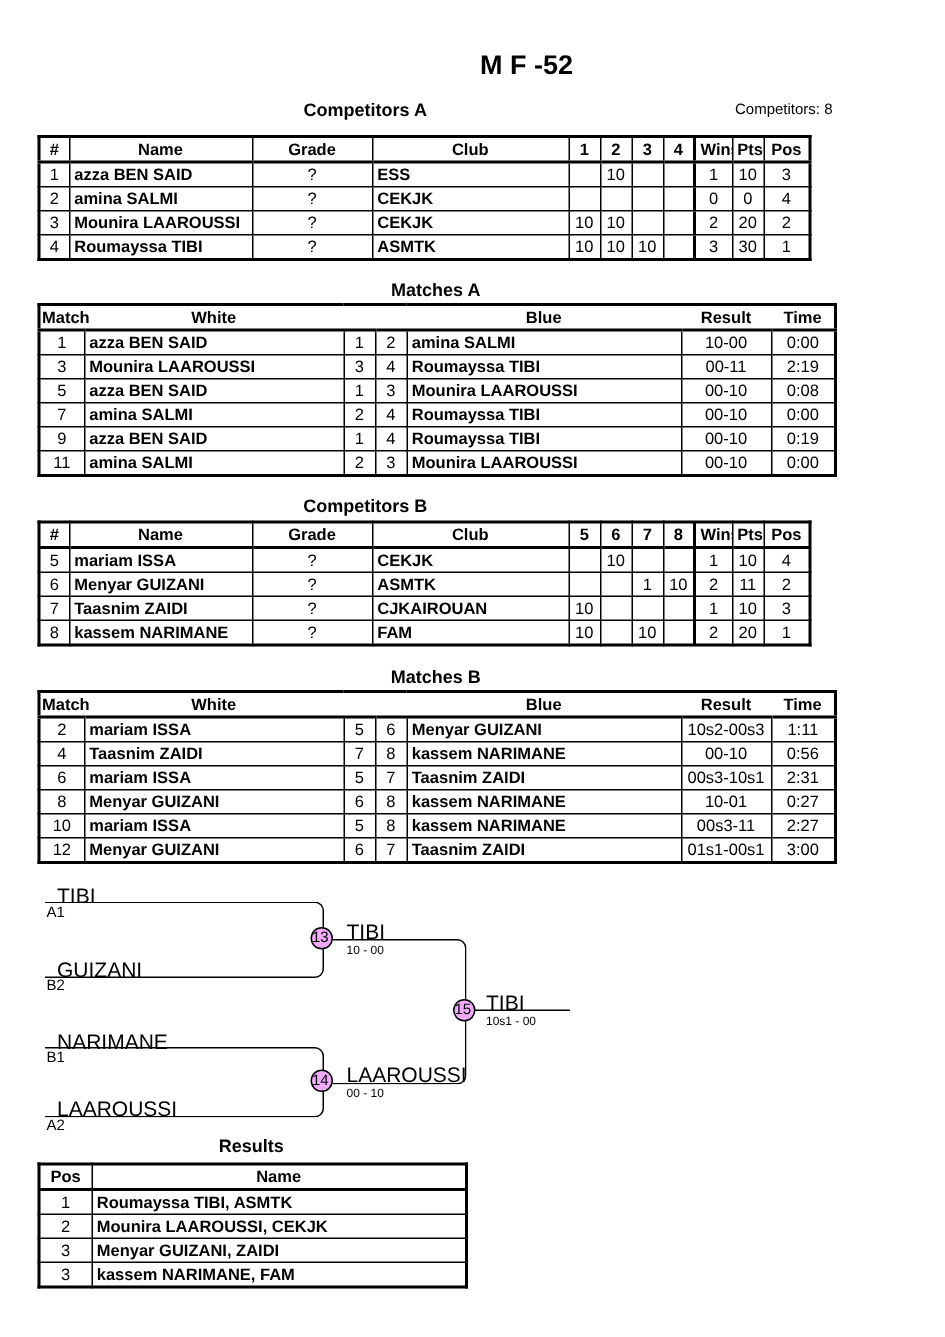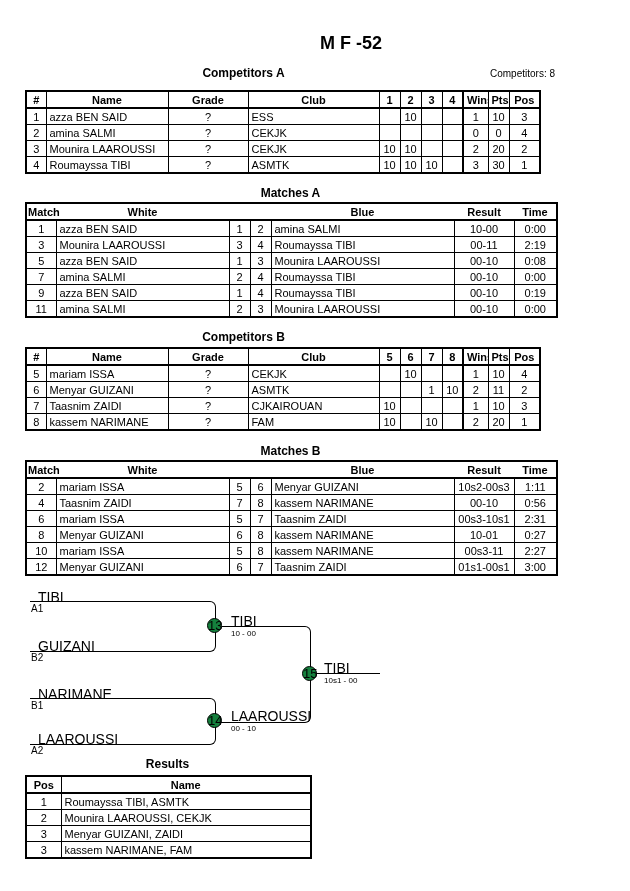--- a/index.html
+++ b/index.html
@@ -13,31 +13,31 @@
   .sec-heading { font-weight:bold; font-size:12px; text-align:center; }
   .comp-count { font-size:10px; text-align:left; }
 
   table.sheet { border-collapse:collapse; table-layout:fixed; border:2px solid #000; }
   table.sheet td {
     border:1px solid #000; font-size:11px; height:15px;
     padding:0 3px; overflow:hidden; white-space:nowrap;
   }
   table.sheet tr.head td { font-weight:bold; border-bottom:2px solid #000; text-align:center; }
   td.c { text-align:center; padding:0; }
-  td.l { text-align:left; padding-left:5px; }
+  td.l { text-align:left; padding-left:5px;font-weight:bold; }
   td.bl { border-left:2px solid #000 !important; }
   table.matches tr.head td { border-left:none; border-right:none; }
   table.matches tr.head td.match-h { text-align:center; padding-left:1px; overflow:visible; }
 
   
   .br-box { position:absolute; border-top:1px solid #000; border-right:1px solid #000; border-bottom:1px solid #000; border-radius:0 6px 6px 0; }
   .br-line { position:absolute; border-top:1px solid #000; }
   .br-circle {
     position:absolute; width:13px; height:13px; border:1px solid #000; border-radius:50%;
-    background:#15803d; font-size:13px; line-height:13px; text-align:left; z-index:2;
+    background:#f0abfc; font-size:10px; line-height:13px; text-align:left; z-index:2;
   }
   .br-name { position:absolute; font-size:14px; white-space:nowrap;text-align:center; }
   .br-seed { position:absolute; font-size:10px; white-space:nowrap; }
   .br-score { position:absolute; font-size:8px; white-space:nowrap; }
 </style>
 </head>
 <body>
 
 <div class="abs page-title">M F -52</div>
 <div class="abs sec-heading" style="left:25px; top:66px; width:437px;">Competitors A</div>

